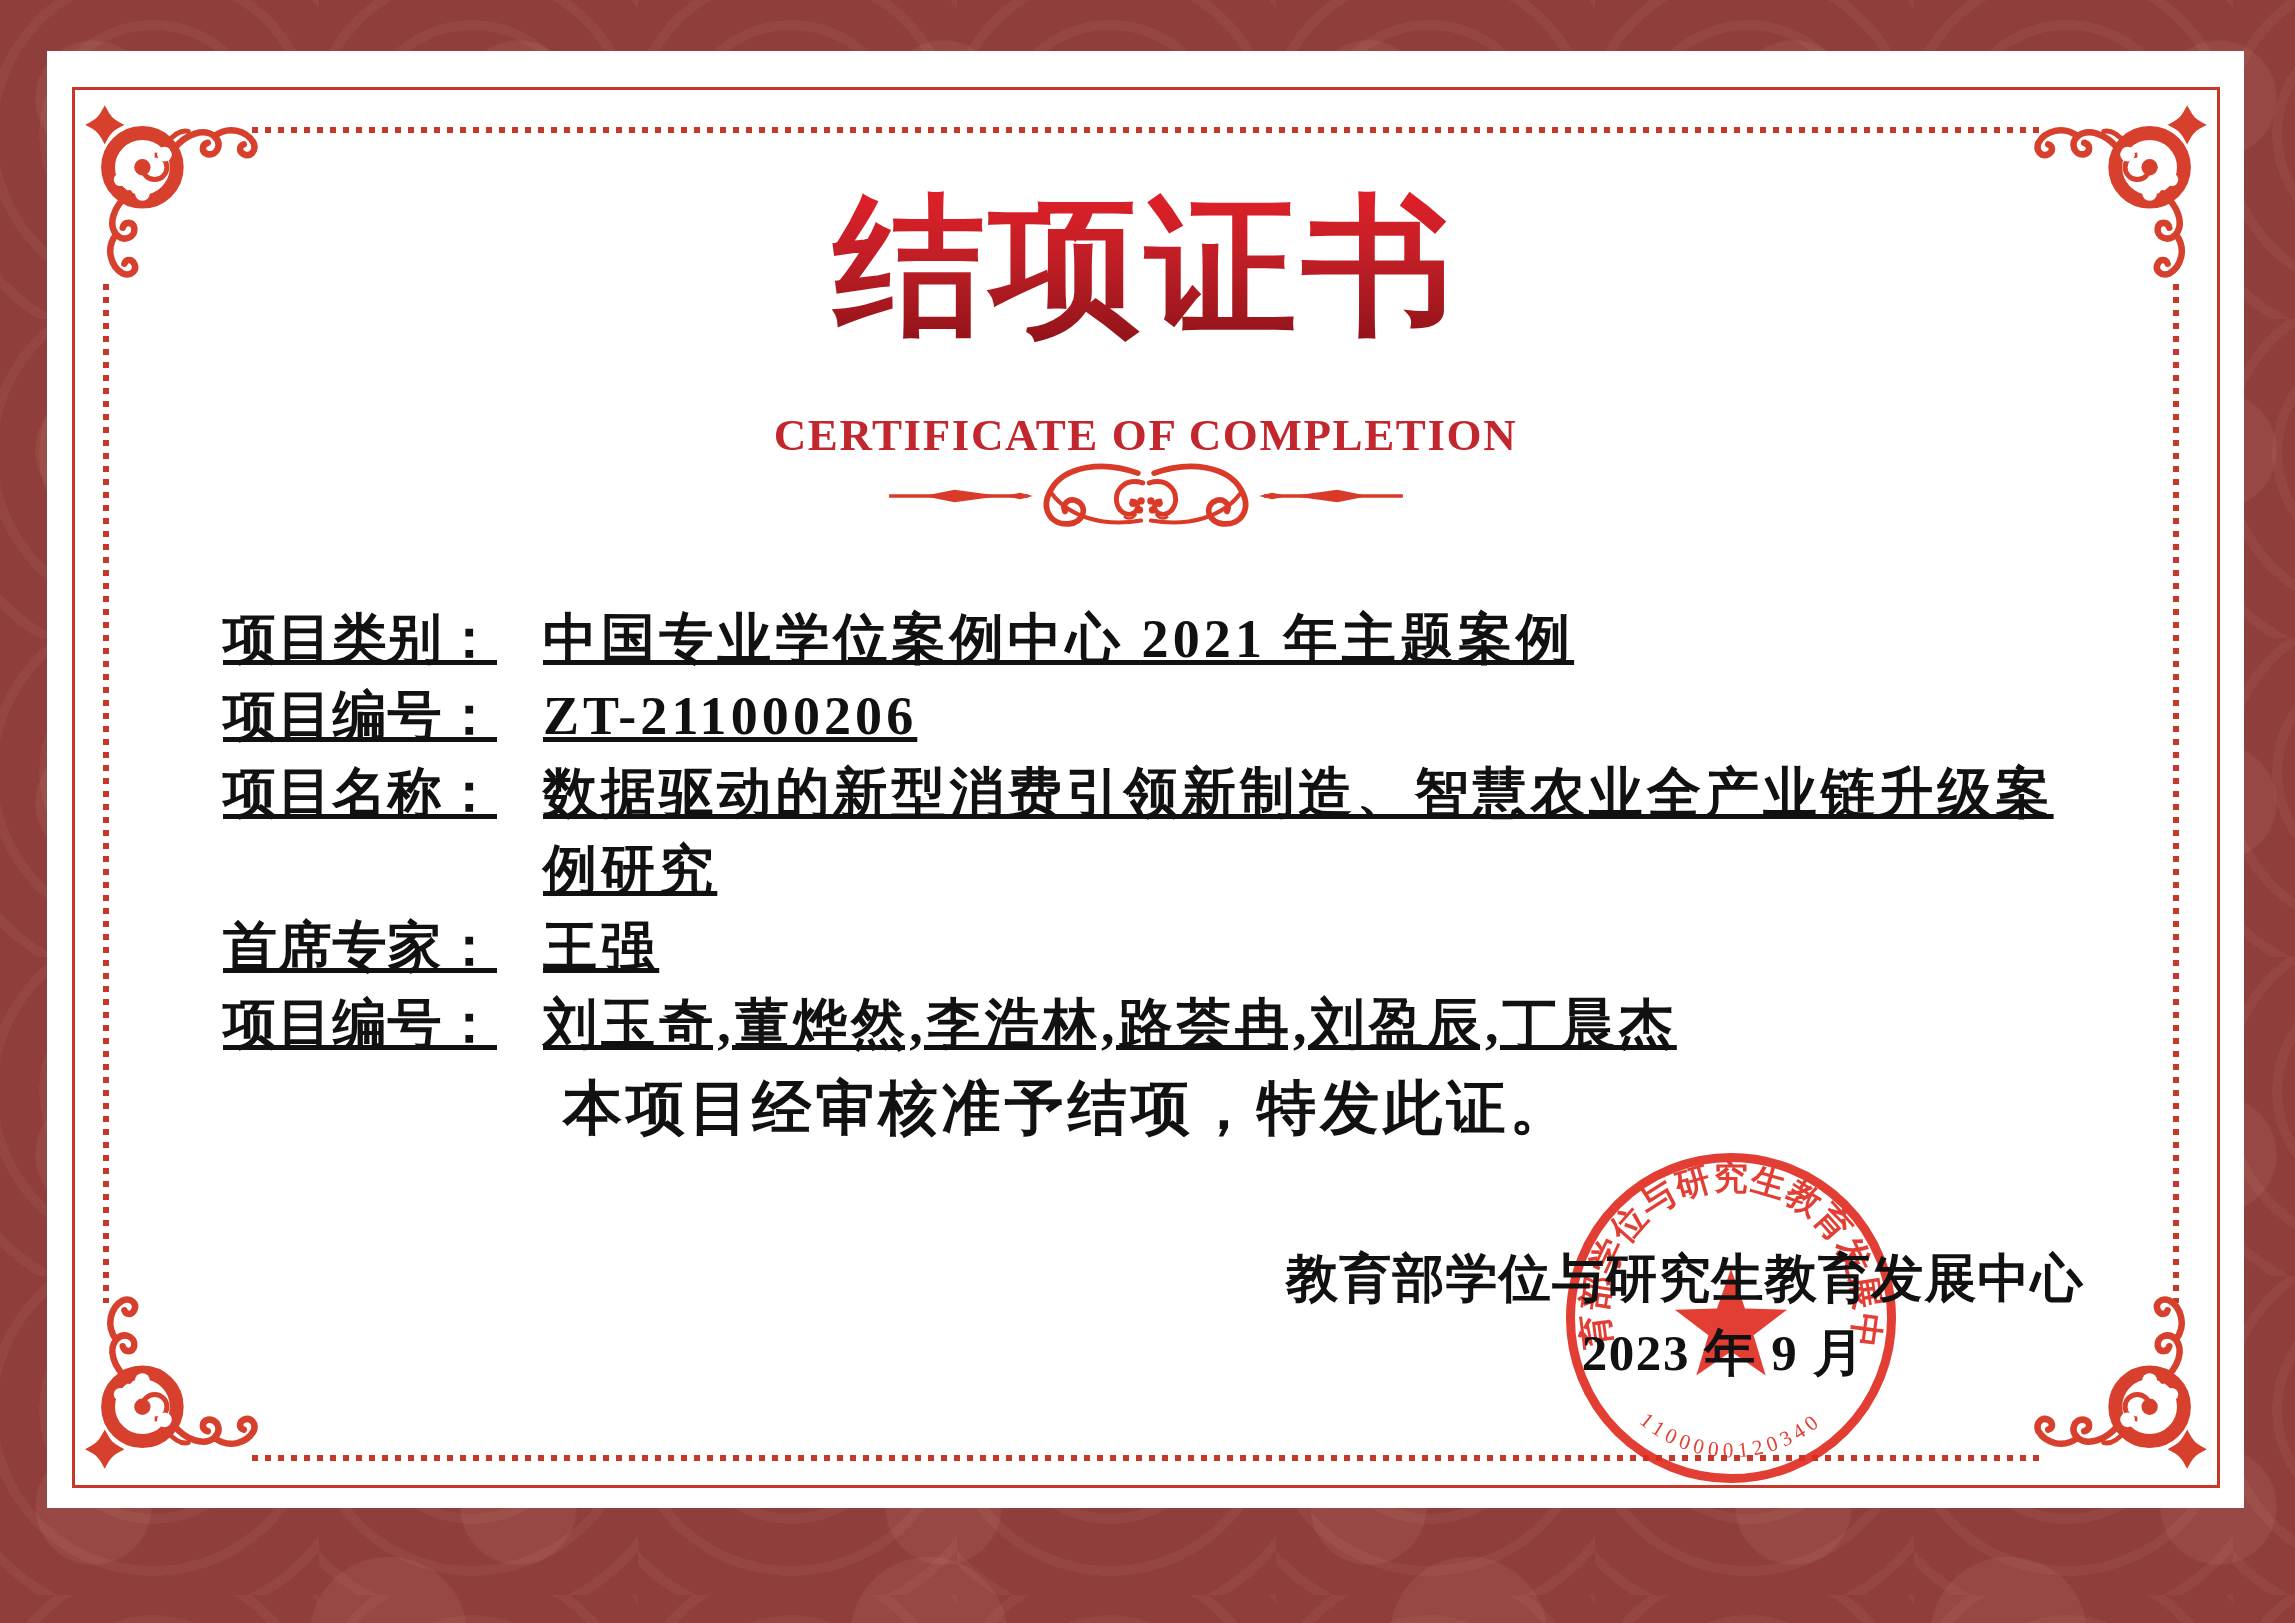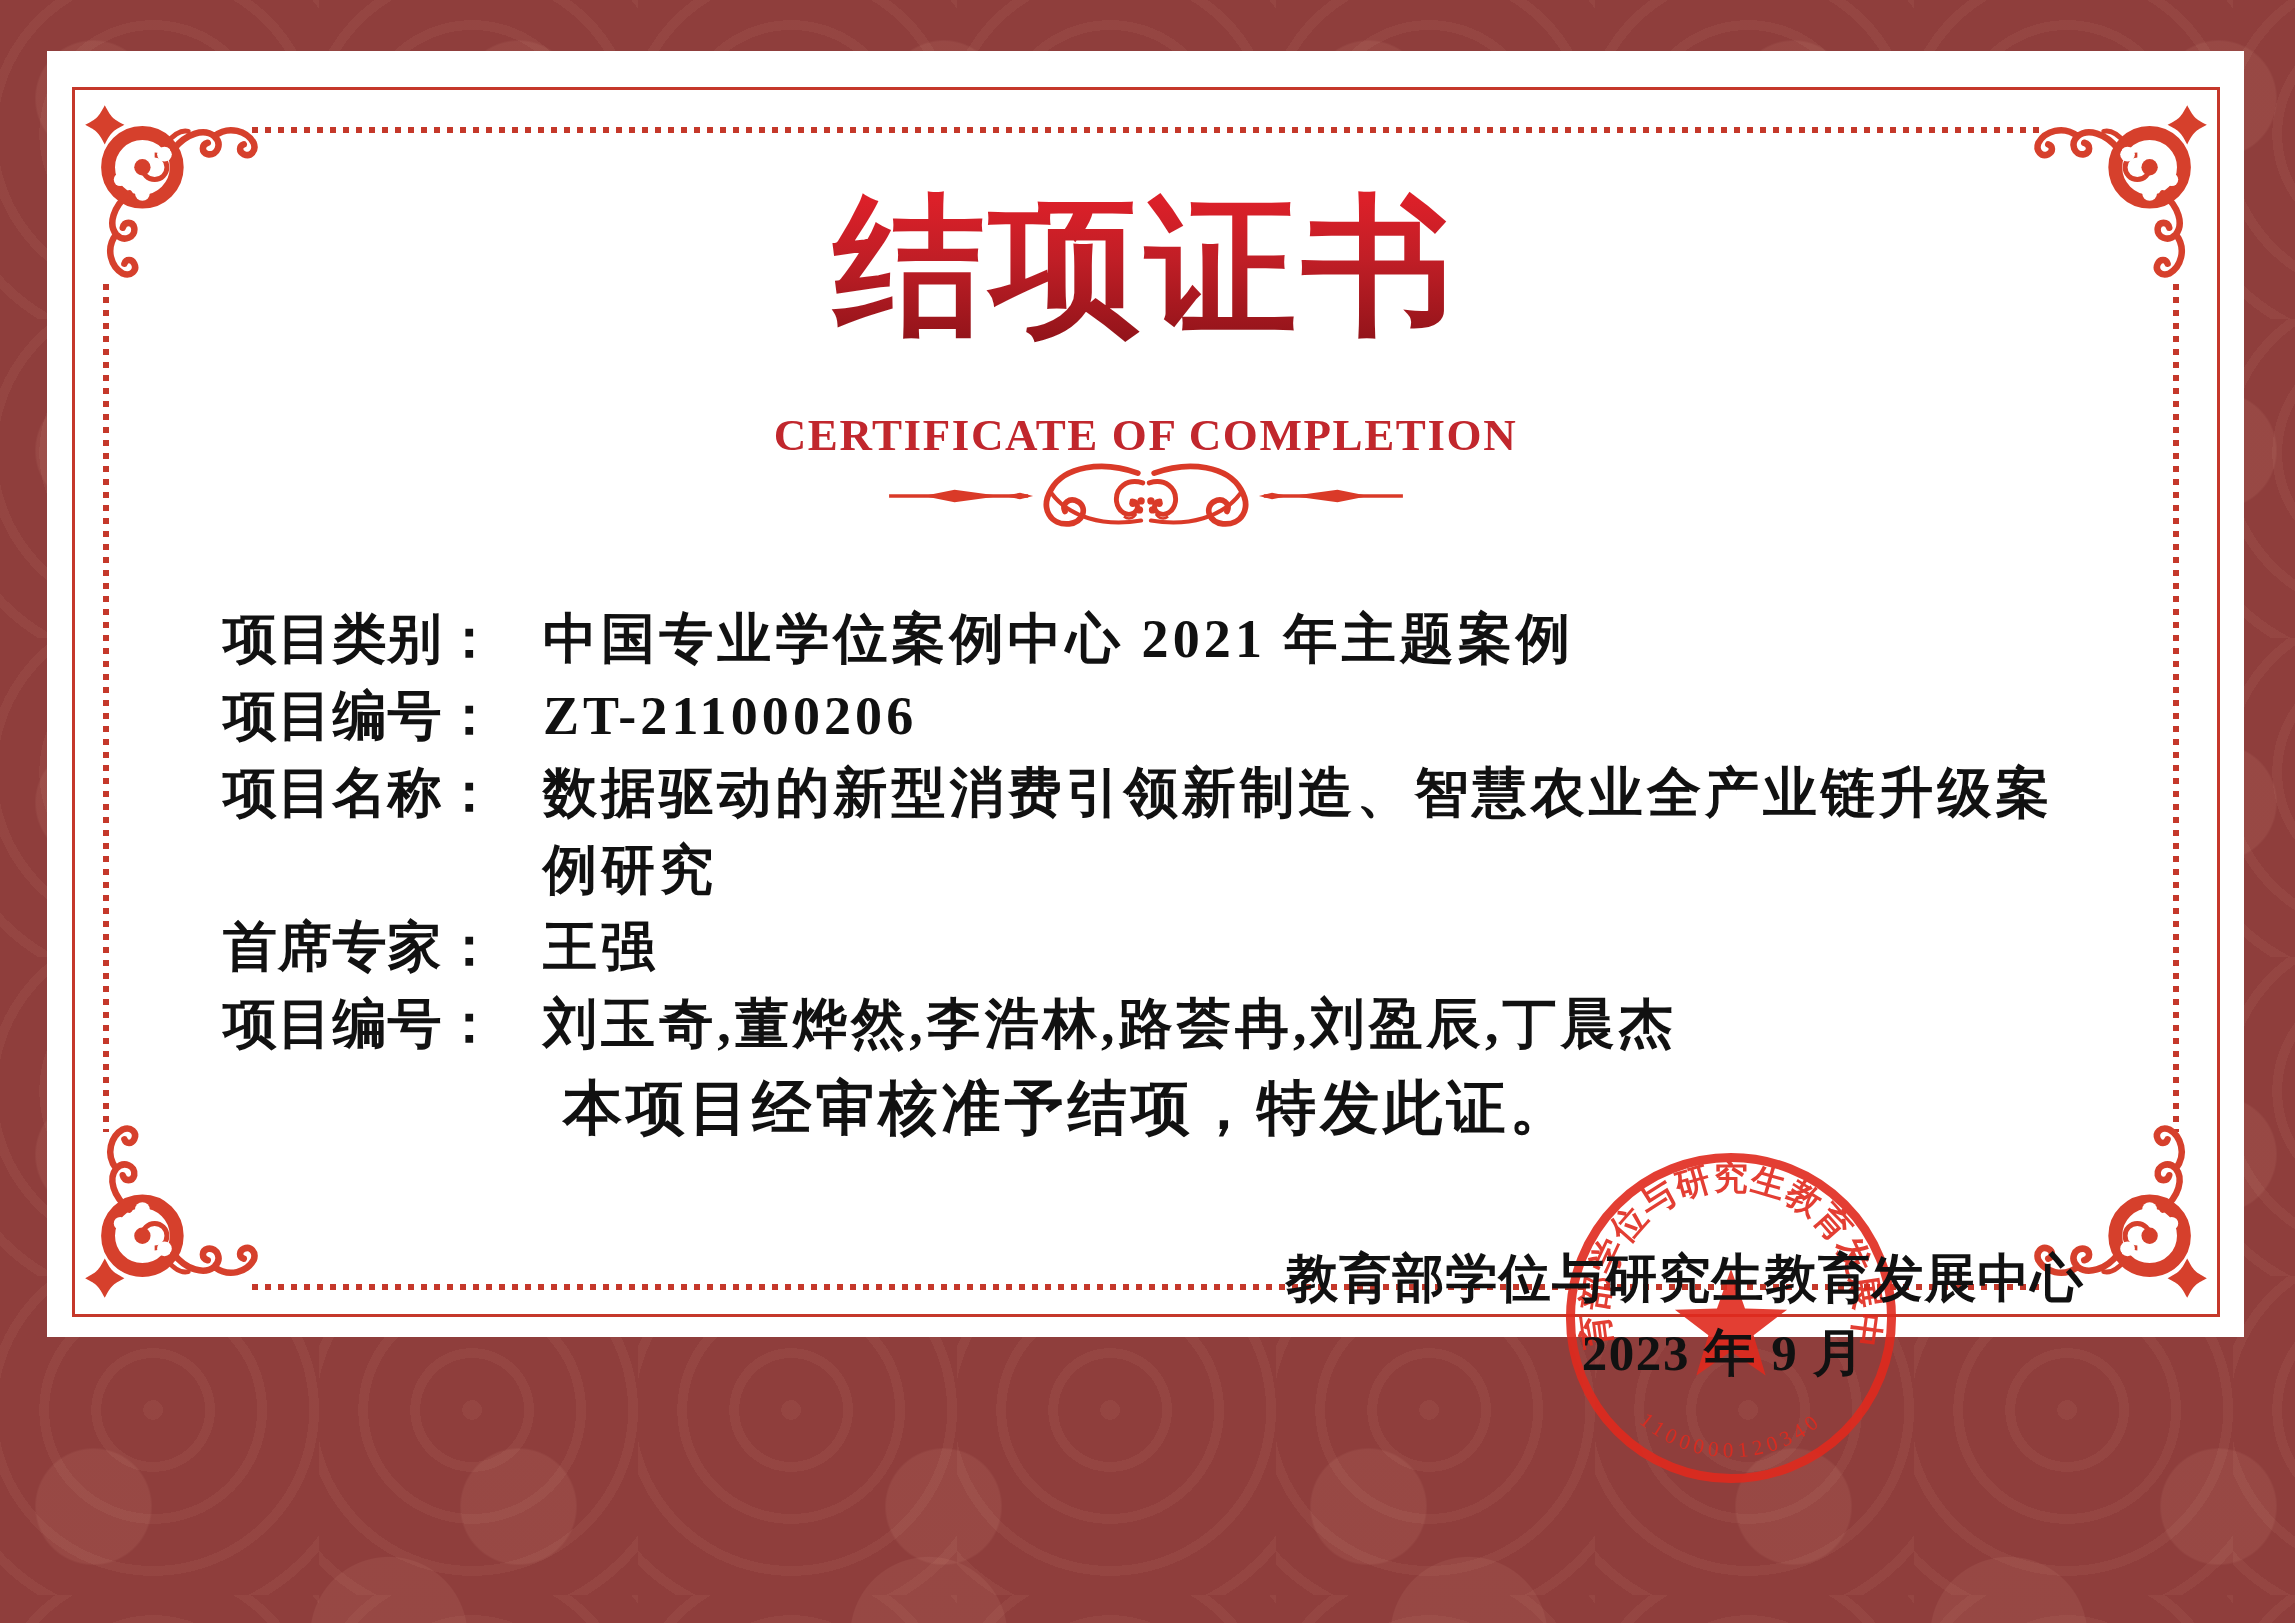--- a/index.html
+++ b/index.html
@@ -7,21 +7,21 @@
     position:relative;width:2295px;height:1623px;overflow:hidden;
     background-color:#8f3e3c;
     background-image:
       radial-gradient(circle at 22% 28%, rgba(255,196,170,.08) 0 57px, transparent 59px),
       radial-gradient(circle at 72% 70%, rgba(255,196,170,.07) 0 78px, transparent 79px),
       repeating-radial-gradient(circle at 48% 42%, rgba(255,205,175,.05) 0 9.8px, transparent 9.8px 52px);
     background-size:425px 352px, 540px 442px, 319px 319px;
     font-family:"Liberation Serif","DejaVu Serif",serif;
   }
   .panel{
-    position:absolute;left:47px;top:51px;width:2197px;height:1286px;
+    position:absolute;left:47px;top:51px;width:2197px;height:1457px;
     background:#ffffff;
   }
   .red-frame{
     position:absolute;left:24.5px;top:36px;right:24.5px;bottom:19.6px;
     border:3.3px solid #c5382a;pointer-events:none;
   }
   .dot-h{position:absolute;height:5.7px;background:repeating-linear-gradient(90deg,#c5382a 0 6.5px,transparent 6.5px 13px);}
   .dot-v{position:absolute;width:5.7px;background:repeating-linear-gradient(180deg,#c5382a 0 6.5px,transparent 6.5px 13px);}
   .dot-top{top:76px;left:205px;right:205px;}
   .dot-bottom{bottom:47px;left:205px;right:205px;}
@@ -38,21 +38,21 @@
     background:linear-gradient(180deg,#dd2029 6%,#c01e26 45%,#8f1319 100%);
     -webkit-background-clip:text;background-clip:text;color:transparent;
   }
   .subtitle{
     position:absolute;top:358px;left:0;width:100%;text-align:center;
     font-size:45px;font-weight:bold;letter-spacing:1.6px;color:#c1272d;
   }
   .divider{position:absolute;top:409px;left:50%;transform:translateX(-50%);color:#da3a28;}
   .fields{
     position:absolute;left:176px;top:550px;right:98px;
-    font-size:54px;font-weight:bold;color:#111;line-height:77px;
+    font-size:54px;font-weight:bold;color:#111;line-height:77px;text-decoration:underline;
   }
   .frow{display:flex;align-items:flex-start;}
   .flabel{flex:0 0 320px;letter-spacing:0.8px;}
   .fvalue{flex:1;letter-spacing:4.1px;white-space:pre-line;max-width:1628px;}
   .statement{
     position:absolute;left:516px;top:1021px;
     font-size:59px;font-weight:bold;letter-spacing:4.1px;color:#111;line-height:1.25;
   }
   .sig-block{
     position:absolute;left:1188px;top:1190px;width:900px;z-index:3;

